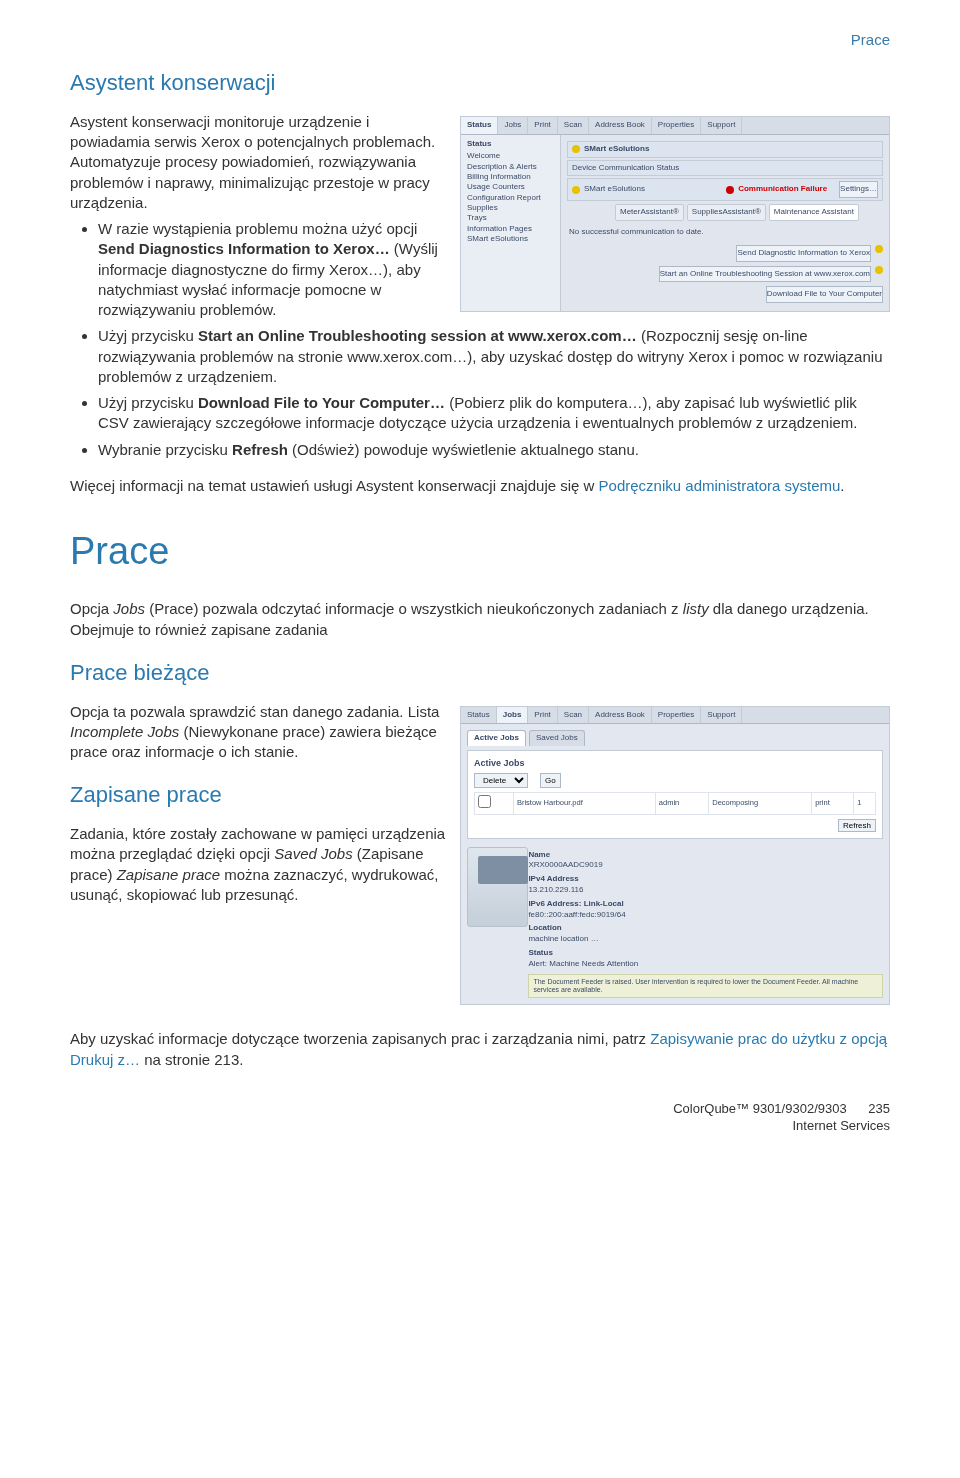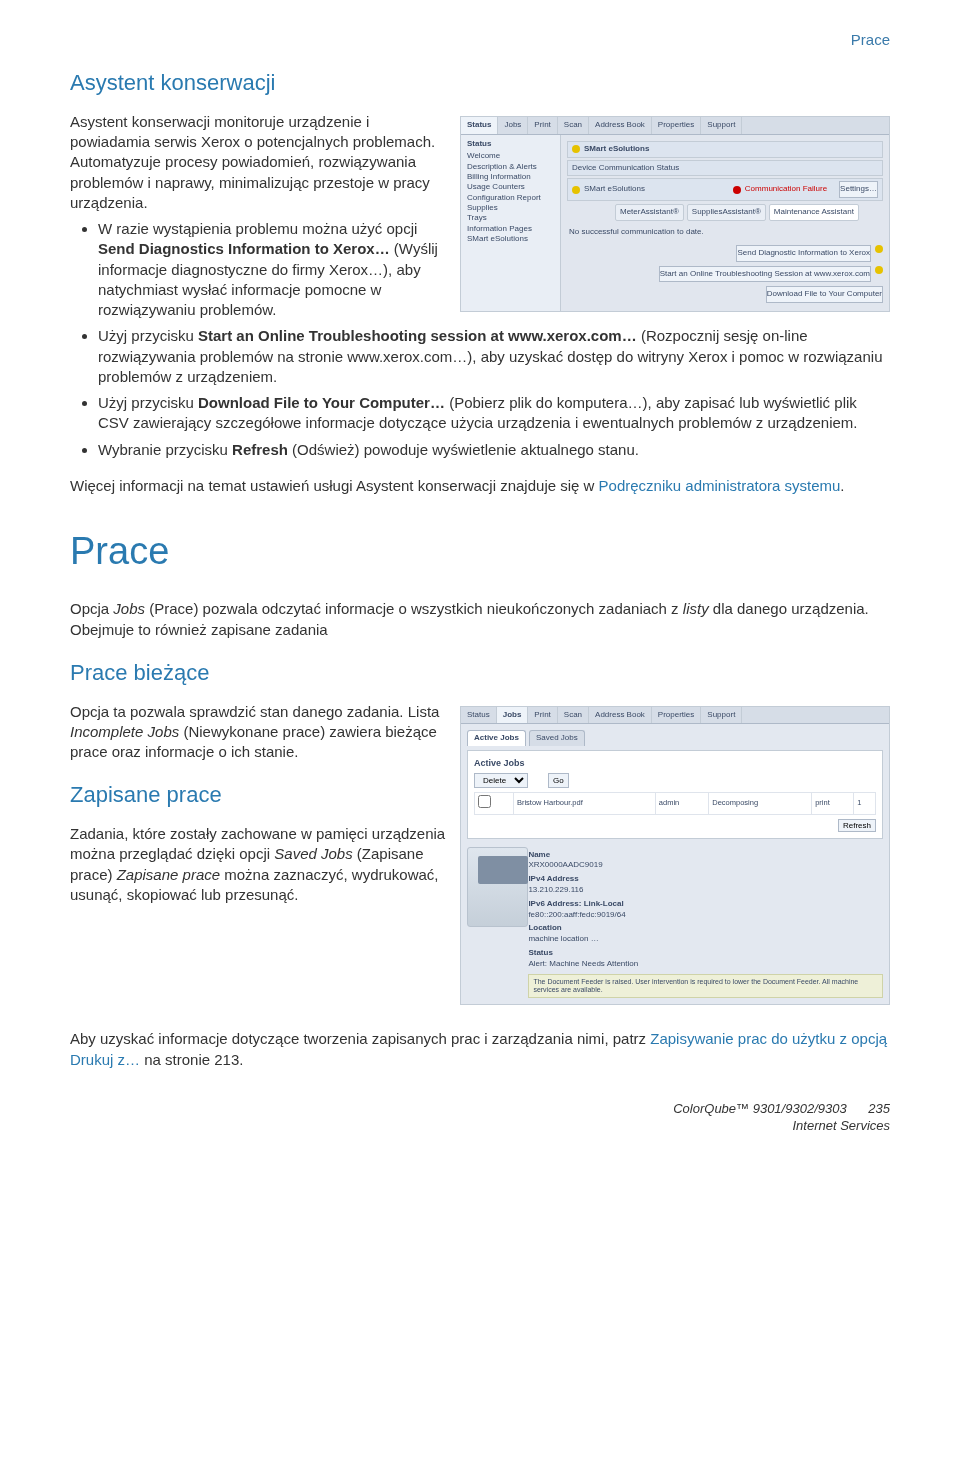--- a/index.html
+++ b/index.html
@@ -32,49 +32,49 @@
   .shot1 .tab.sel { background:#eef3f9; font-weight:bold; }
   .shot1 .body { display:flex; }
   .shot1 .side { width:100px; background:#e9eef5; border-right:1px solid #c3ccd6; padding:4px 6px; }
   .shot1 .side .hdr { font-weight:bold; margin-bottom:2px; }
   .shot1 .side div { line-height:1.3; white-space:nowrap; overflow:hidden; }
   .shot1 .main { flex:1; padding:4px 6px; }
   .shot1 .bar { background:#dce4ef; border:1px solid #c3ccd6; padding:2px 4px; margin:2px 0; display:flex; align-items:center; gap:4px; }
   .shot1 .btnrow { display:flex; justify-content:flex-end; margin:4px 0; }
   .shot1 .btn { background:#eef3f9; border:1px solid #aeb9c8; padding:2px 0; font-size:8px; }
   .shot1 .pill { background:#e9eef5; border:1px solid #c3ccd6; padding:2px 4px; border-radius:2px; }
-  .shot1 .red { color:#c00; font-weight:normal; }
+  .shot1 .red { color:#c00; font-weight:bold; }
   .shot1 .dot { width:8px; height:8px; border-radius:50%; background:#c00; display:inline-block; }
   .shot1 .ydot { width:8px; height:8px; border-radius:50%; background:#e6c200; display:inline-block; }
 
   
   .shot2 { width: 430px; border:1px solid #c3ccd6; background:#e3e8f0; font-size:8px; color:#3a4a66; }
   .shot2 .tabbar { display:flex; background:#d6dde7; border-bottom:1px solid #aeb9c8; }
   .shot2 .tab { padding:3px 6px; border-right:1px solid #c3ccd6; }
   .shot2 .tab.sel { background:#eef3f9; font-weight:bold; }
   .shot2 .inner { padding:6px; }
   .shot2 .subtabs { display:flex; gap:3px; margin-bottom:4px; }
   .shot2 .subtab { background:#d6dde7; border:1px solid #aeb9c8; border-bottom:none; padding:2px 6px; border-radius:3px 3px 0 0; }
   .shot2 .subtab.sel { background:#fff; font-weight:bold; }
   .shot2 .panel { background:#fff; border:1px solid #c3ccd6; padding:6px; }
   .shot2 .panel .title { font-weight:bold; margin-bottom:4px; font-size:9px; }
-  .shot2 .ctrl { display:flex; gap:20px; margin-bottom:4px; }
+  .shot2 .ctrl { display:flex; gap:12px; margin-bottom:4px; }
   .shot2 select, .shot2 .gobtn { font-size:8px; padding:1px 4px; border:1px solid #aeb9c8; background:#eef3f9; }
   .shot2 table { width:100%; border-collapse:collapse; font-size:7.5px; }
   .shot2 th, .shot2 td { border:1px solid #dfe4ec; padding:2px 3px; text-align:left; }
   .shot2 th { background:#e2e7ef; font-weight:bold; }
   .shot2 .refreshrow { text-align:right; margin-top:4px; }
   .shot2 .lower { display:flex; gap:0; margin-top:8px; }
   .shot2 .devimg { width:70px; height:80px; background:linear-gradient(#dfe6ee,#c5cfd9); border:1px solid #b8c2ce; border-radius:3px; position:relative; }
   .shot2 .devimg::after { content:""; position:absolute; top:8px; left:10px; width:50px; height:28px; background:#7f8fa3; border-radius:2px; }
   .shot2 .meta b { display:block; margin-top:3px; }
   .shot2 .alertbox { background:#eef0d8; border:1px solid #cfd3a8; padding:3px 4px; margin-top:4px; font-size:7px; line-height:1.2; }
 
   
-  .footer { margin-top:30px; text-align:right; font-size:13px; color:#333;font-style:italic; }
+  .footer { margin-top:30px; text-align:right; font-size:13px; color:#333; }
   .footer .pg { display:inline-block; margin-left:18px; }
 </style>
 </head>
 <body>
 
 <div class="page-label">Prace</div>
 
 <h2 class="section">Asystent konserwacji</h2>
 
 <div class="shot1 floatright">

